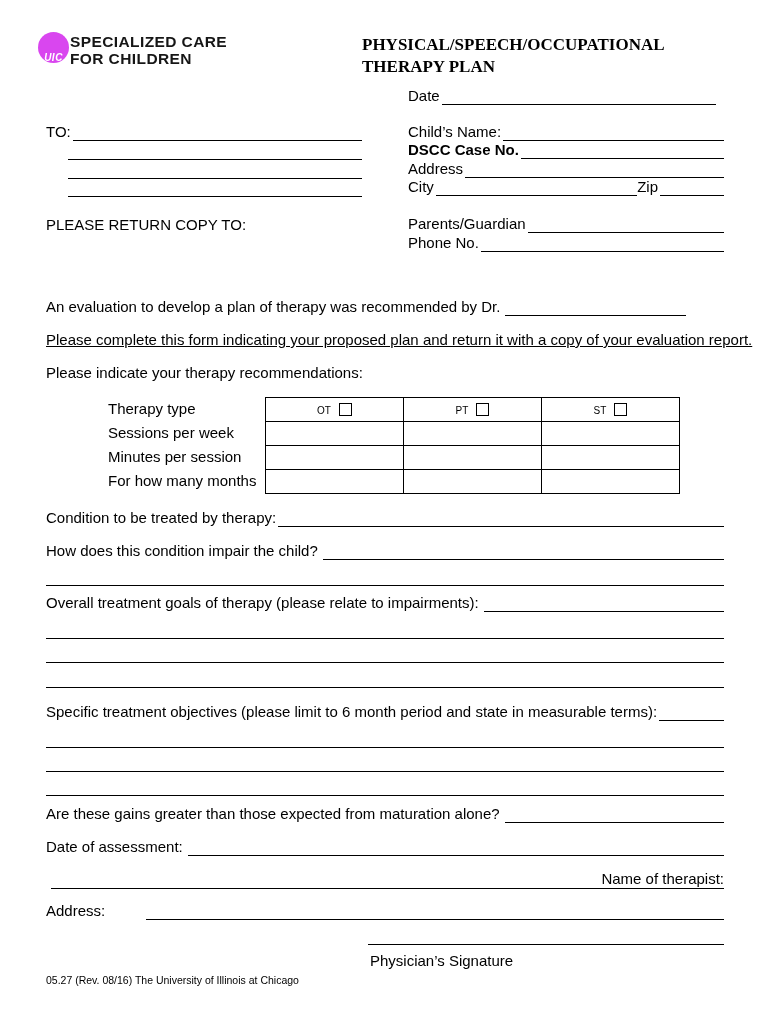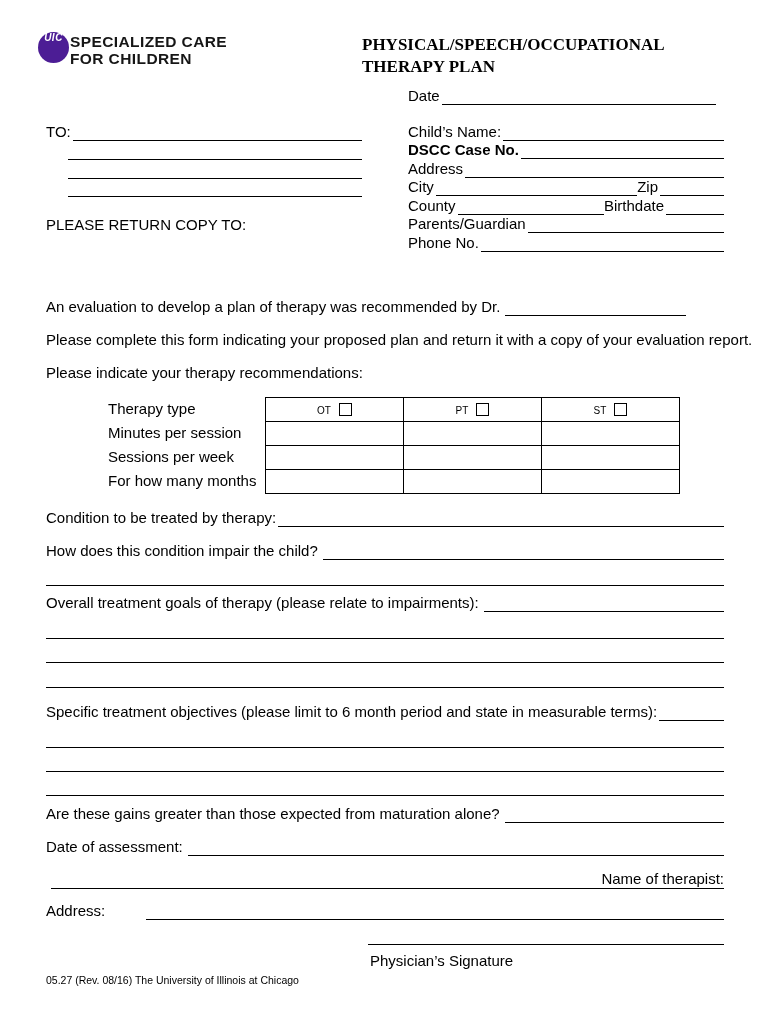--- a/index.html
+++ b/index.html
@@ -7,23 +7,23 @@
   .page {
     position:relative; width:770px; height:1024px; background:#fff;
     font-family:"Liberation Sans", sans-serif; font-size:15px; color:#000;
     overflow:hidden;
   }
   .abs { position:absolute; }
 
   
   .logo-wrap { display:flex; align-items:flex-start; }
   .logo-circle {
-    width:31px; height:31px; border-radius:50%; background:#4c1d95;
+    width:31px; height:31px; border-radius:50%; background:#d946ef;
     color:#fff; font-weight:bold; font-size:10px;
-    display:flex; align-items:flex-start; justify-content:center;
+    display:flex; align-items:flex-end; justify-content:center;
     font-style:italic; letter-spacing:0.5px;
   }
   .org-name {
     margin-left:1px; font-weight:bold; font-size:15.5px; line-height:17px;
     letter-spacing:0.4px; color:#161616; padding-top:1px;
   }
   .title {
     font-family:"Liberation Serif", serif; font-weight:bold;
     font-size:17px; line-height:22px;
   }
@@ -98,46 +98,40 @@
   <div class="field" style="left:408px; top:159px; width:316px;">
     <span class="lbl">Address</span>
     <span class="fill"></span>
   </div>
   <div class="field" style="left:408px; top:177px; width:316px;">
     <span class="lbl">City</span>
     <span class="fill"></span>
     <span class="lbl">Zip</span>
     <span class="wline" style="width:64px;"></span>
   </div>
-  <div class="field" style="left:408px; top:196px; width:316px;">
-    <span class="lbl">County</span>
-    <span class="fill"></span>
-    <span class="lbl">Birthdate</span>
-    <span class="wline" style="width:58px;"></span>
-  </div>
   <div class="field" style="left:408px; top:214px; width:316px;">
     <span class="lbl">Parents/Guardian</span>
     <span class="fill"></span>
   </div>
   <div class="field" style="left:408px; top:233px; width:316px;">
     <span class="lbl">Phone No.</span>
     <span class="fill"></span>
   </div>
 
   <div class="field" style="left:46px; top:297px; width:640px;">
     <span class="lbl">An evaluation to develop a plan of therapy was recommended by Dr.</span>
     <span class="fill" style="margin-left:5px;"></span>
   </div>
-  <div class="txt" style="left:46px; top:330px;">Please complete this form indicating your proposed plan and return it with a copy of your evaluation report.</div>
+  <div class="txt" style="left:46px; top:330px;text-decoration:underline;">Please complete this form indicating your proposed plan and return it with a copy of your evaluation report.</div>
   <div class="txt" style="left:46px; top:363px;">Please indicate your therapy recommendations:</div>
 
   <div class="abs rowlabels" style="left:108px; top:397px;">
     <div class="rlbl">Therapy type</div>
+    <div class="rlbl">Sessions per week</div>
     <div class="rlbl">Minutes per session</div>
-    <div class="rlbl">Sessions per week</div>
     <div class="rlbl">For how many months</div>
   </div>
 
   <table class="ttable">
     <tbody>
         <tr>
       <td>
         <span>OT</span><span class="checkbox"></span>
       </td>
       <td>

